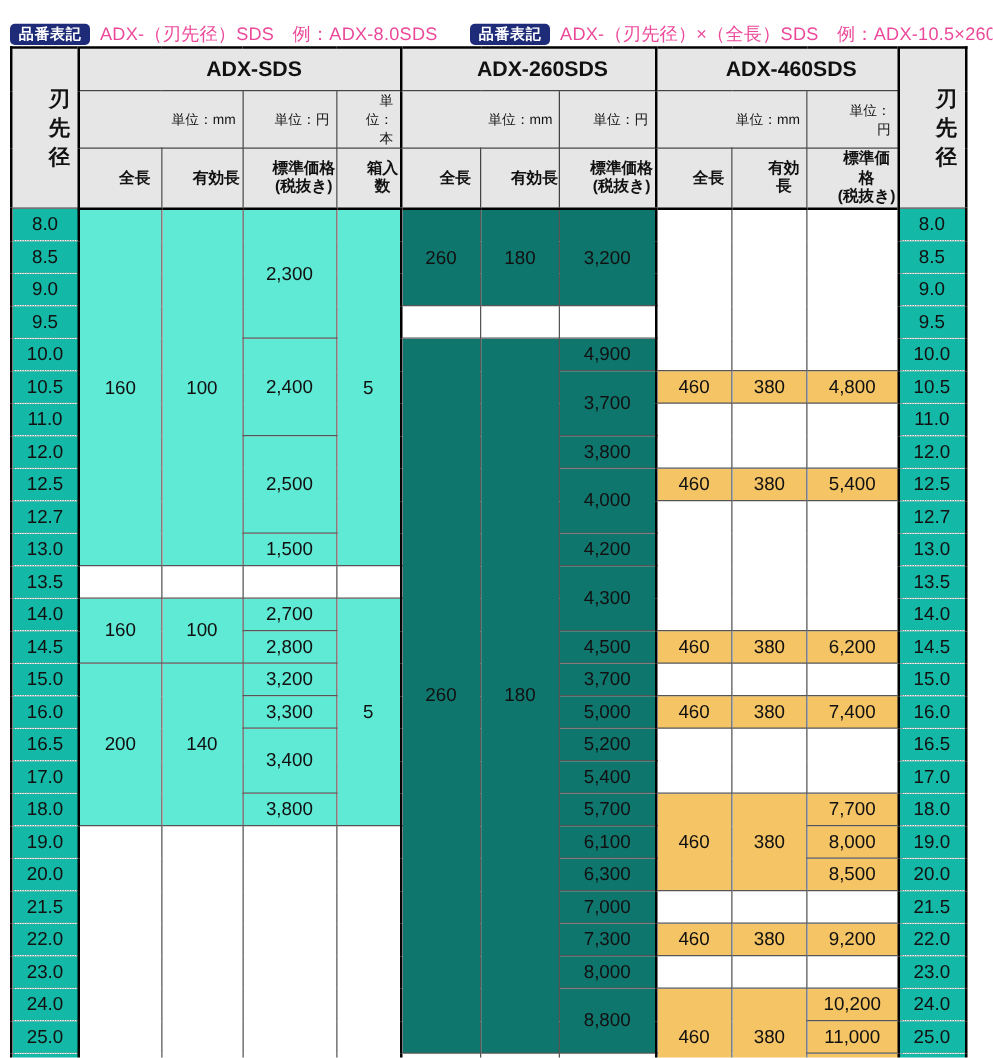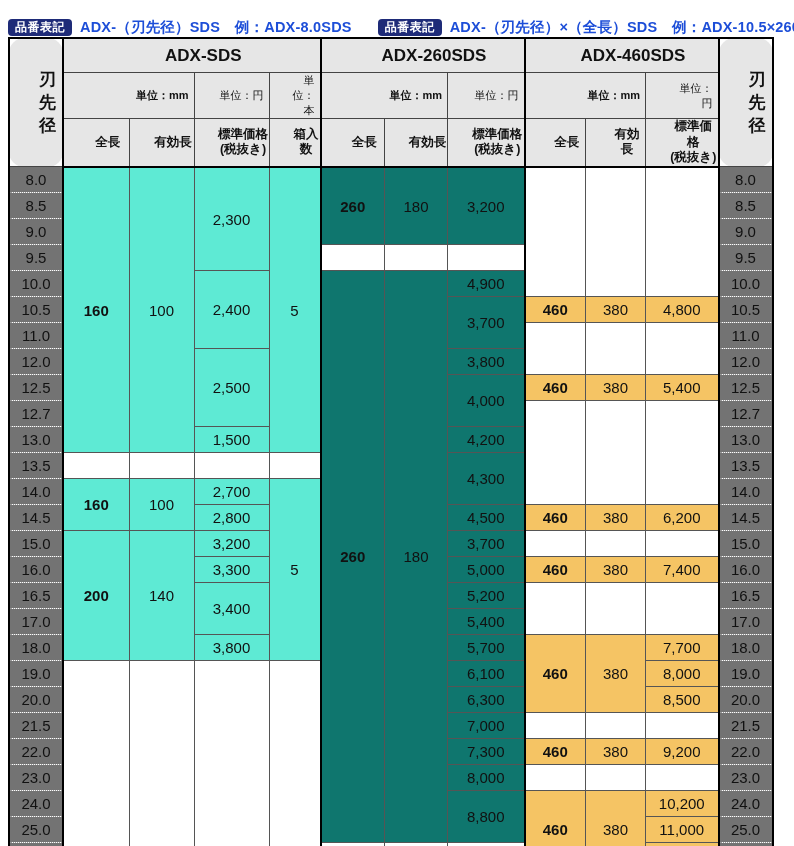--- a/index.html
+++ b/index.html
@@ -12,48 +12,48 @@
   .top-bar{
     display:flex;align-items:center;gap:26px;
     padding:7px 0 4px 8px;height:24px;
   }
   .notation{display:flex;align-items:center;gap:8px;white-space:nowrap;margin-top:16px;}
   .badge{
     background:#1E2B78;color:#fff;font-size:12px;font-weight:bold;
     padding:2px 7px 3px;border-radius:4px;line-height:1;letter-spacing:.5px;
   }
   .notation-text{
-    color:#1d4ed8;font-size:14.5px;font-weight:700;letter-spacing:.2px;
+    color:#ec4899;font-size:14.5px;font-weight:400;letter-spacing:.2px;
   }
   
   table{
     border-collapse:collapse;table-layout:fixed;
     margin-left:8px;margin-top:2px;
     border:2px solid #000;
   }
   td,th{
     padding:0;margin:0;text-align:center;vertical-align:middle;
     font-weight:normal;overflow:hidden;
   }
   
   tr.hdr-title th{height:33px;background:#E6E6E6;font-size:17px;font-weight:bold;border:1px solid #444;}
   tr.hdr-units th{height:23px;background:#E6E6E6;font-size:11px;text-align:right;padding-right:5px;border:1px solid #444;}
   tr.hdr-cols th{height:43px;background:#E6E6E6;font-size:12.5px;font-weight:600;line-height:1.25;border:1px solid #444;}
-  th.diam-hdr{background:#E6E6E6;font-size:14px;font-weight:600;border-radius:15px;}
+  th.diam-hdr{background:#E6E6E6;font-size:14px;font-weight:600;}
   thead th{border-bottom-width:2px;padding-left:23px;}
   tr.hdr-cols th{border-bottom:2px solid #000;}
   
   tbody td{height:25px;font-size:15px;border:1px solid #555;}
   tbody td.lbl{
-    font-size:15px;background:#737373;
+    font-size:15px;background:#14b8a6;
     border-top:1px dotted #999;border-bottom:1px dotted #999;
   }
   td.lbl-l{border-left:2px solid #000;border-right:2px solid #000;}
   td.lbl-r{border-left:2px solid #000;border-right:2px solid #000;}
-  .gb{border-left:2px solid #000 !important;font-weight:bold;}
+  .gb{border-left:2px solid #000 !important;}
   .bg-b{background:#5eead4;}
   .bg-m{background:#0f766e;}
   .bg-d{background:#F5C464;}
   .bg-w{background:#ffffff;}
 </style>
 </head>
 <body>
 
 <div class="top-bar">
   <div class="notation">

